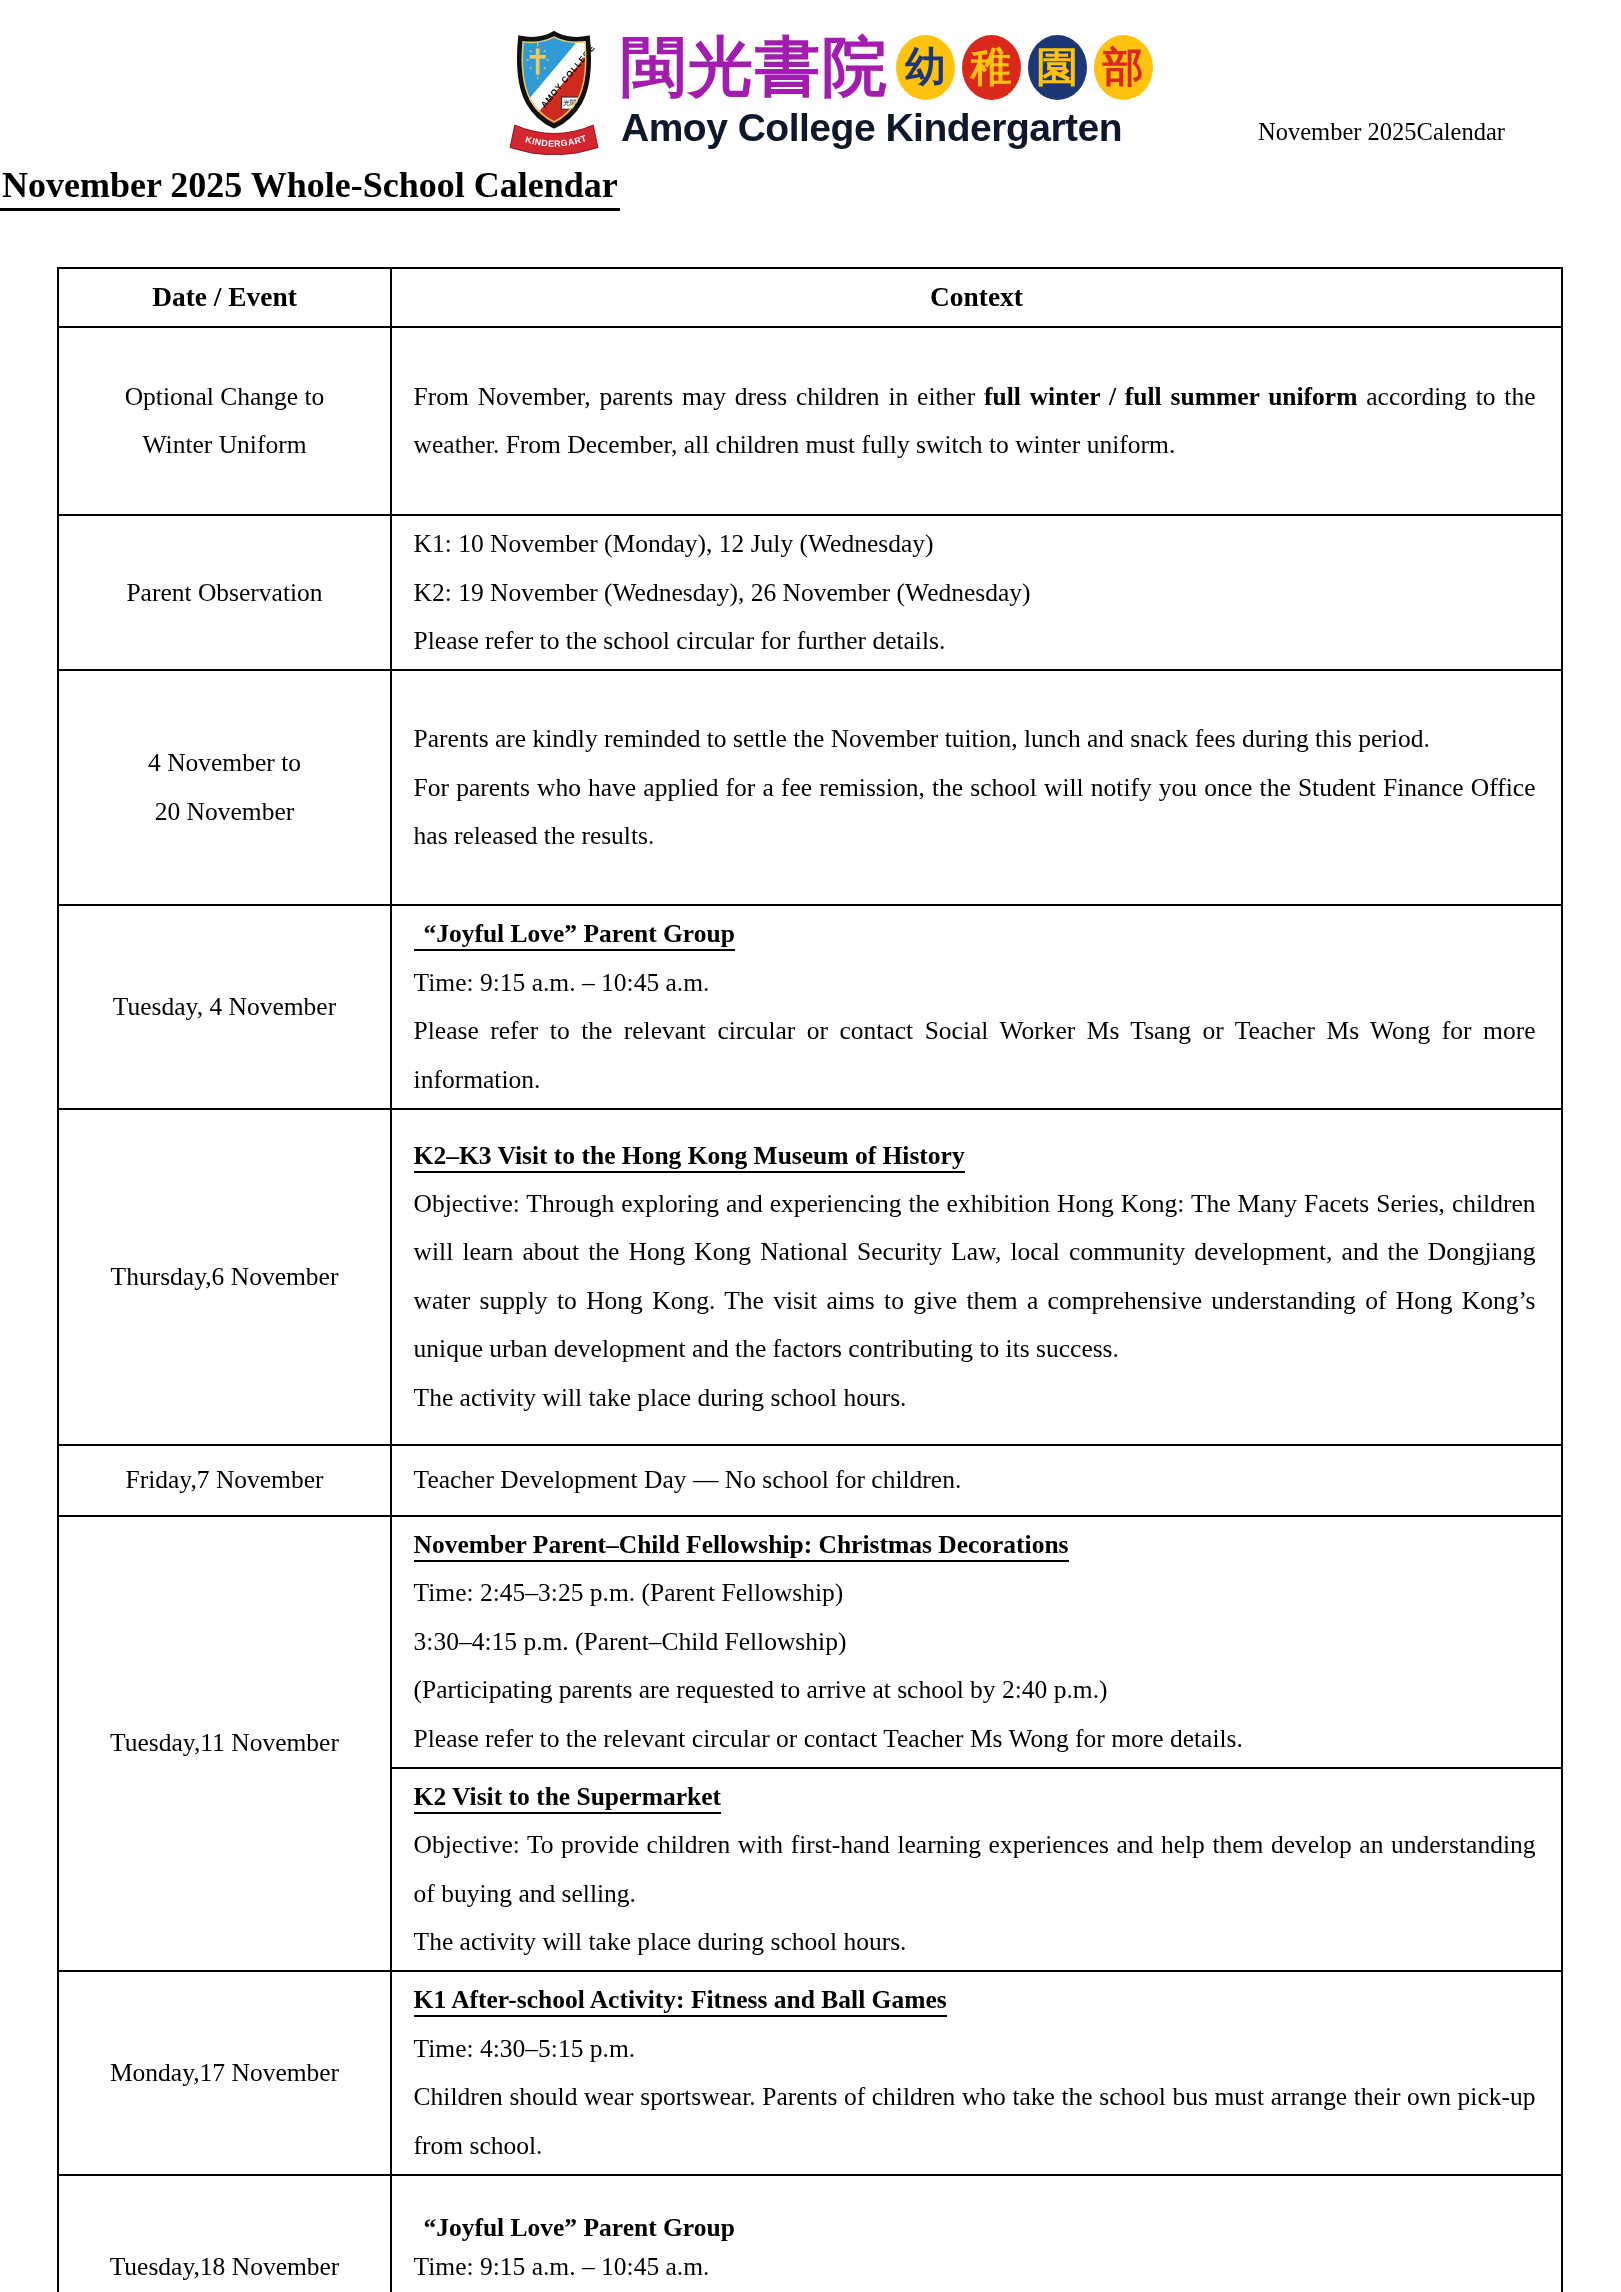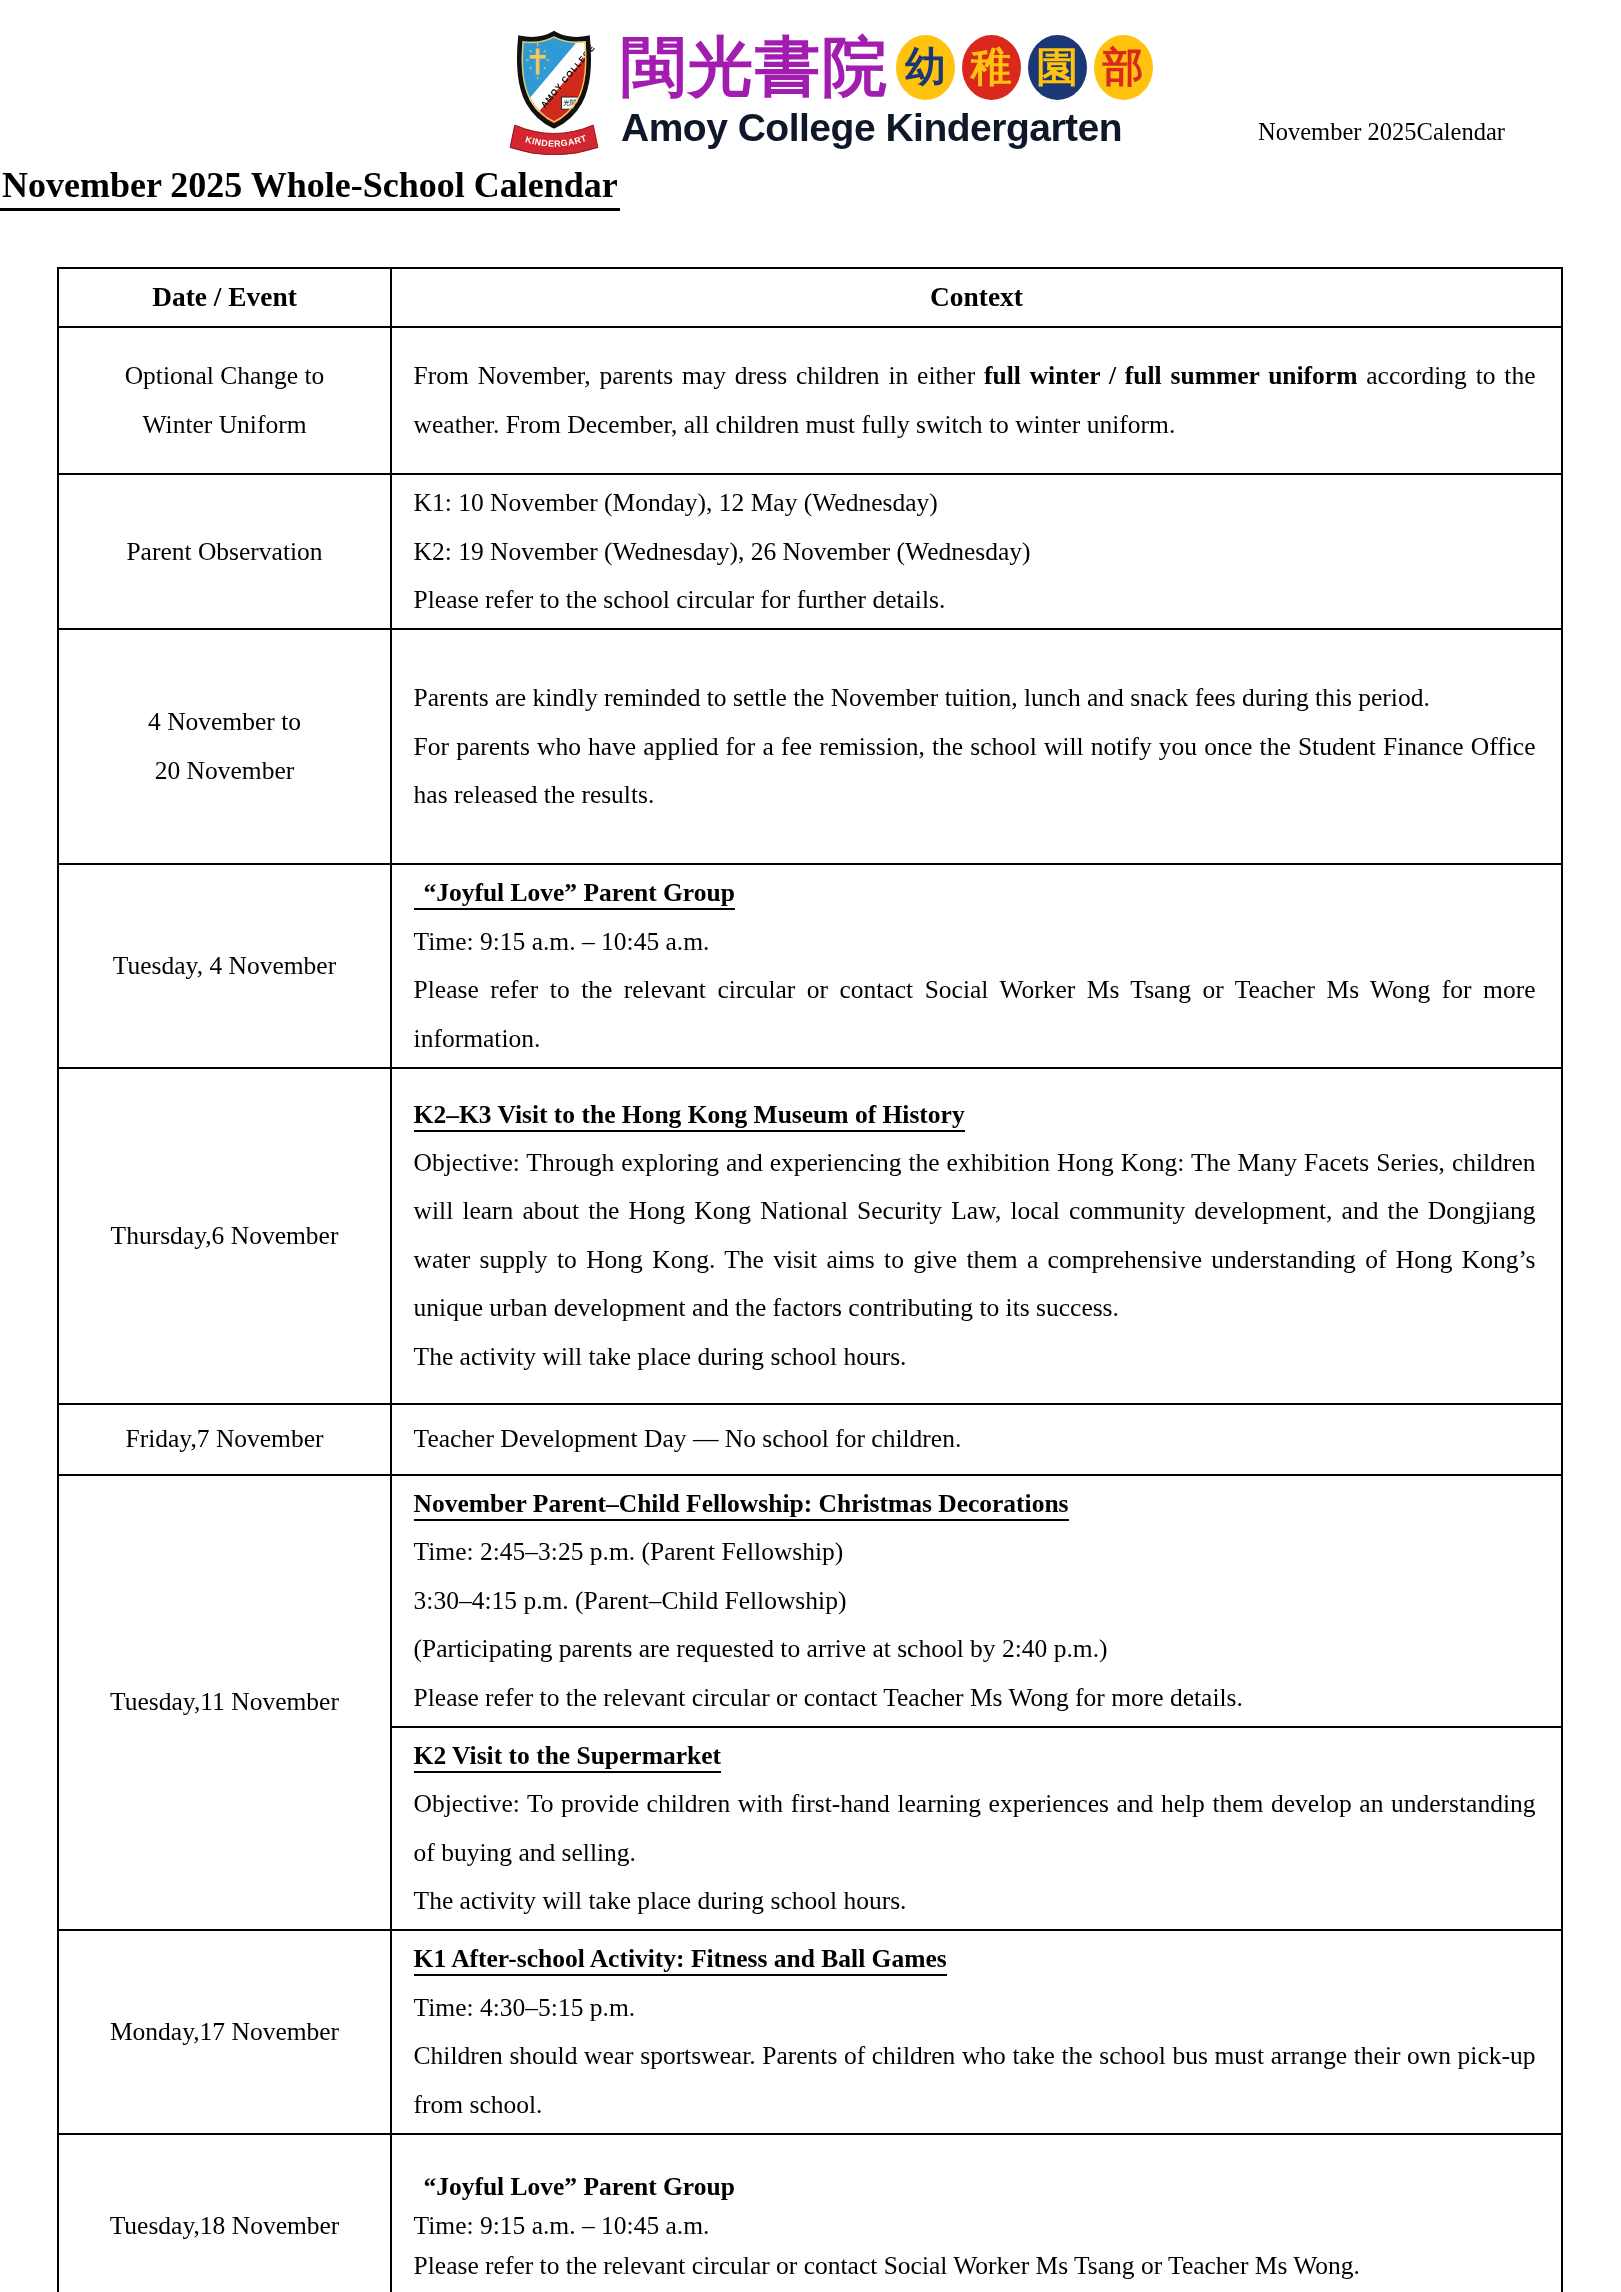--- a/index.html
+++ b/index.html
@@ -153,36 +153,36 @@
       <col>
     </colgroup>
   <thead>
     <tr>
       <th>Date / Event</th>
       <th>Context</th>
     </tr>
   </thead>
   <tbody>
 
-    <tr style="height:147px">
+    <tr style="height:188px">
       <td class="evt">
         <div>Optional Change to</div>
         <div>Winter Uniform</div>
       </td>
       <td class="ctx">
         <p class="j"><span>From November, parents may dress children in either </span><span class="b">full winter / full summer uniform</span><span> according to the weather. From December, all children must fully switch to winter uniform.</span></p>
       </td>
     </tr>
 
     <tr style="height:147px">
       <td class="evt">
         <div>Parent Observation</div>
       </td>
       <td class="ctx">
-        <p>K1: 10 November (Monday), 12 May (Wednesday)</p>
+        <p>K1: 10 November (Monday), 12 July (Wednesday)</p>
         <p>K2: 19 November (Wednesday), 26 November (Wednesday)</p>
         <p>Please refer to the school circular for further details.</p>
       </td>
     </tr>
 
     <tr style="height:235px">
       <td class="evt">
         <div>4 November to</div>
         <div>20 November</div>
       </td>

